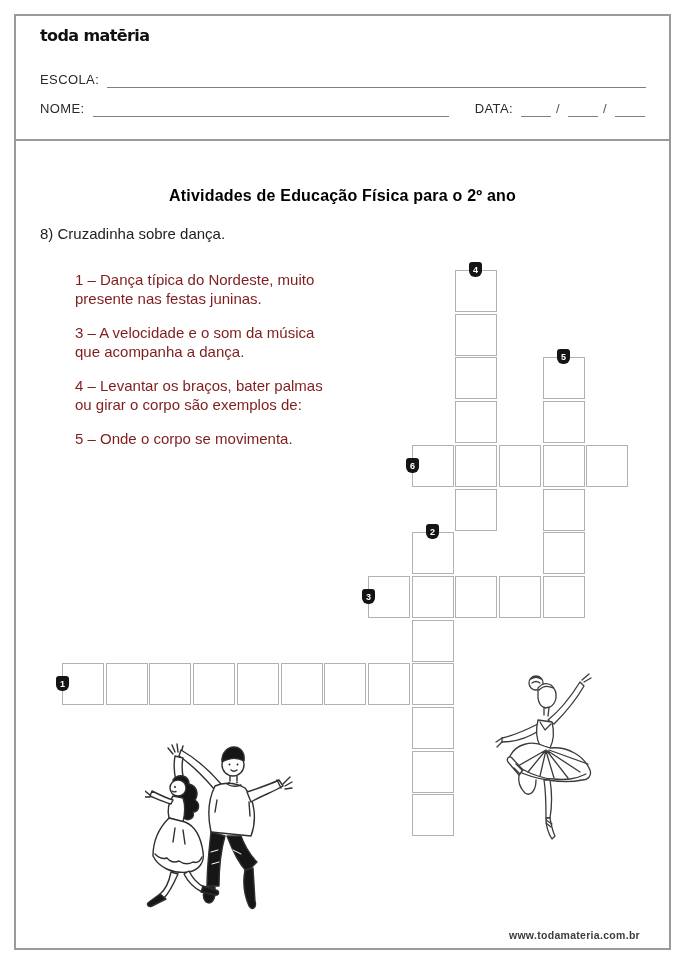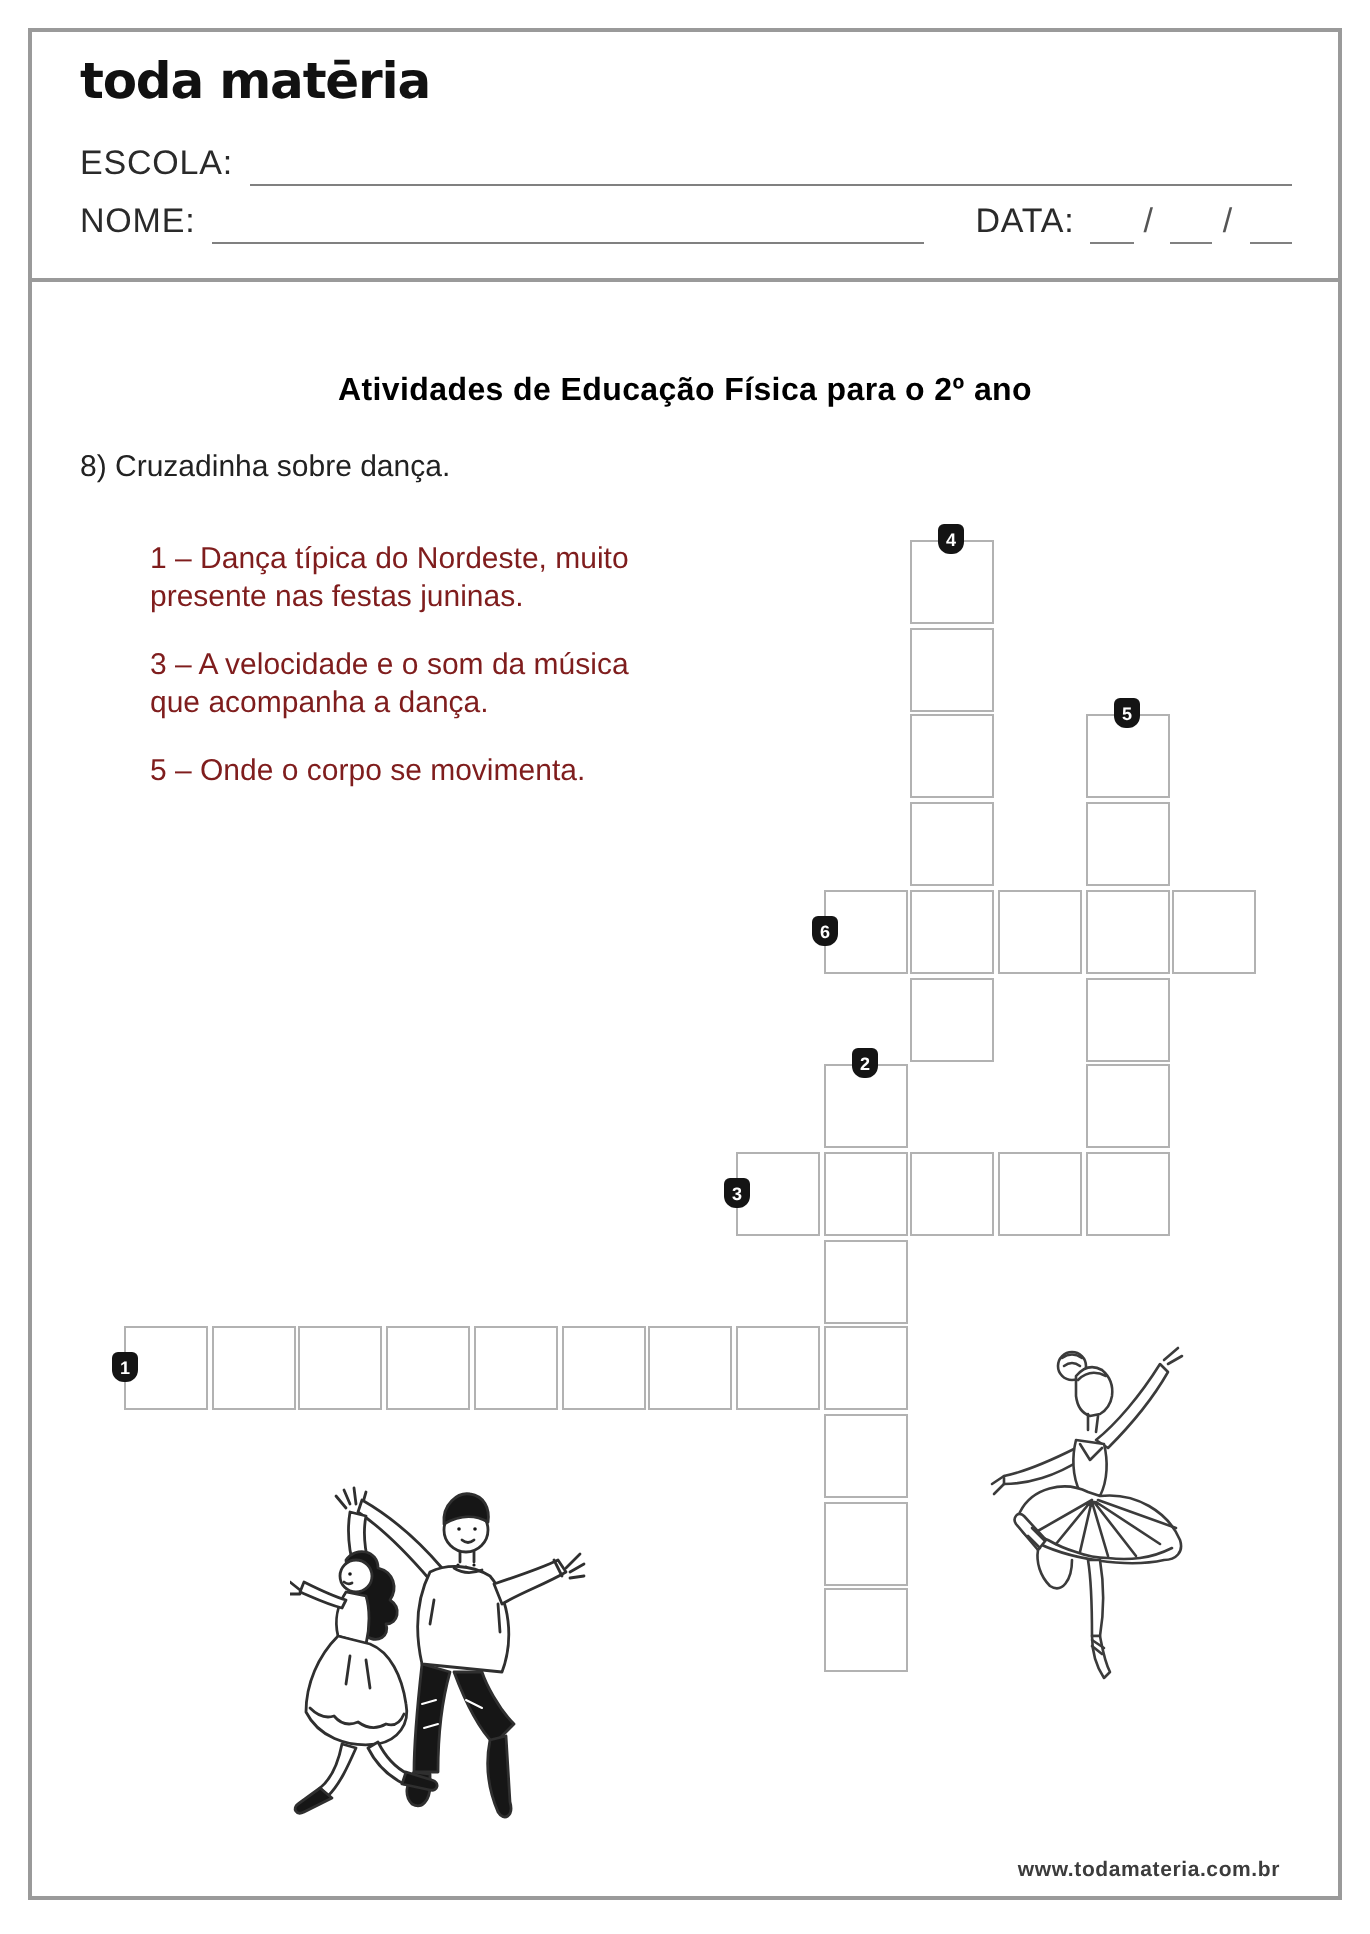--- a/index.html
+++ b/index.html
@@ -5,23 +5,23 @@
   html,body{margin:0;padding:0;}
   body{
     width:685px;height:967px;position:relative;background:#ffffff;
     font-family:"Liberation Sans",sans-serif;color:#1f1f1f;overflow:hidden;
   }
   .sheet-border{position:absolute;left:14px;top:14px;width:657px;height:936px;
     border:2px solid #9a9a9a;box-sizing:border-box;}
   .header-divider{position:absolute;left:14px;top:139px;width:657px;height:0;
     border-top:2px solid #9a9a9a;}
   .logo{position:absolute;left:40px;top:26px;font-family:"DejaVu Sans",sans-serif;
-    font-weight:bold;font-size:25px;letter-spacing:-0.6px;color:#111;}
+    font-weight:bold;font-size:16px;letter-spacing:-0.6px;color:#111;}
   .form-row{position:absolute;left:40px;right:39px;display:flex;align-items:flex-end;
-    font-size:17px;letter-spacing:0.4px;color:#2a2a2a;}
+    font-size:13px;letter-spacing:0.4px;color:#2a2a2a;}
   .row-escola{top:72px;}
   .row-nome{top:101px;}
   .flabel{white-space:nowrap;padding-bottom:1px;}
   .fline{border-bottom:1.5px solid #808080;height:15px;margin-left:8px;}
   .fline.grow{flex:1;}
   .fline.nome{width:356px;flex:none;}
   .date-label{margin-left:26px;}
   .dseg{display:inline-block;width:30px;height:15px;border-bottom:1.5px solid #808080;margin-left:8px;}
   .dslash{margin-left:5px;padding-bottom:1px;color:#555;}
   .page-title{position:absolute;left:0;top:187px;width:100%;text-align:center;
@@ -66,20 +66,22 @@
 </div>
 
 <div class="page-title">Atividades de Educação Física para o 2º ano</div>
 <div class="question">8) Cruzadinha sobre dança.</div>
 
 <div class="clues">
   <div class="clue">1 – Dança típica do Nordeste, muito
 presente nas festas juninas.</div>
   <div class="clue">3 – A velocidade e o som da música
 que acompanha a dança.</div>
+  <div class="clue">4 – Levantar os braços, bater palmas
+ou girar o corpo são exemplos de:</div>
   <div class="clue">5 – Onde o corpo se movimenta.</div>
 </div>
 
 <div id="crossword">
     <div class="cell" style="left: 62px; top: 663px;"></div>
     <div class="cell" style="left: 106px; top: 663px;"></div>
     <div class="cell" style="left: 149px; top: 663px;"></div>
     <div class="cell" style="left: 193px; top: 663px;"></div>
     <div class="cell" style="left: 237px; top: 663px;"></div>
     <div class="cell" style="left: 281px; top: 663px;"></div>

